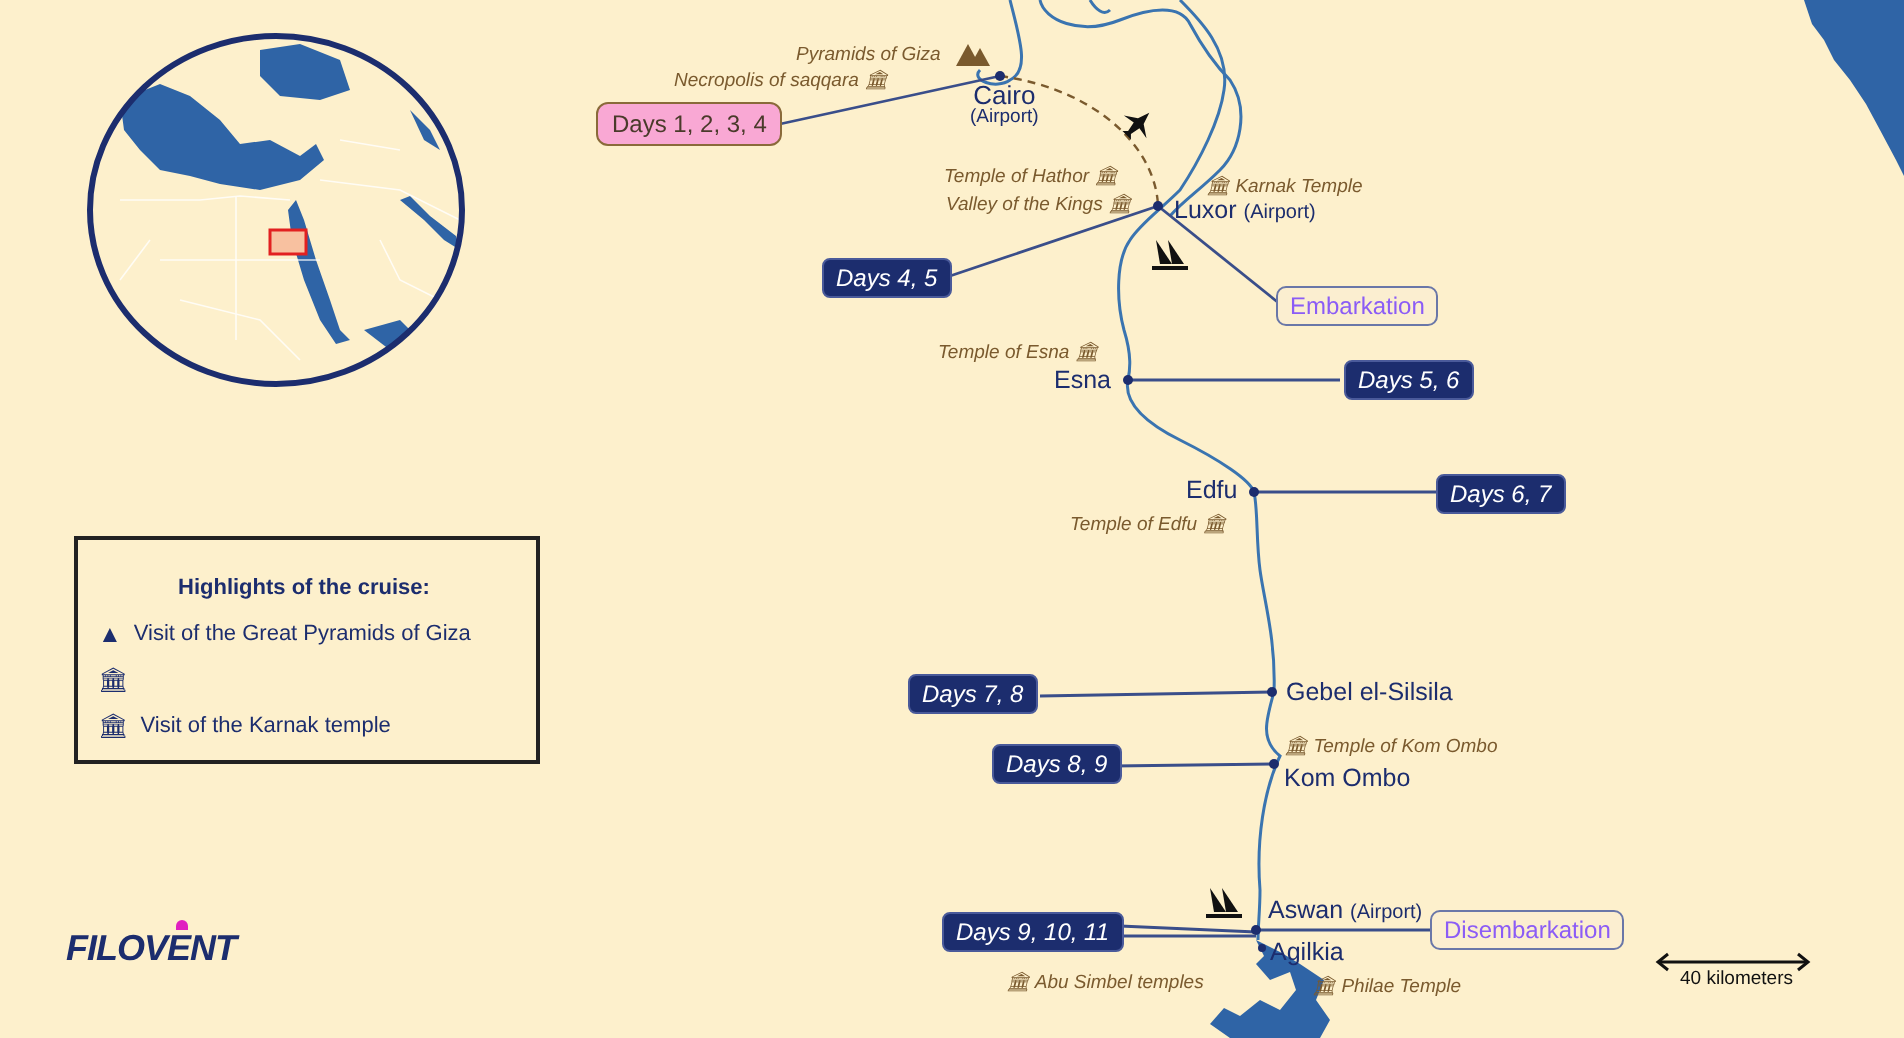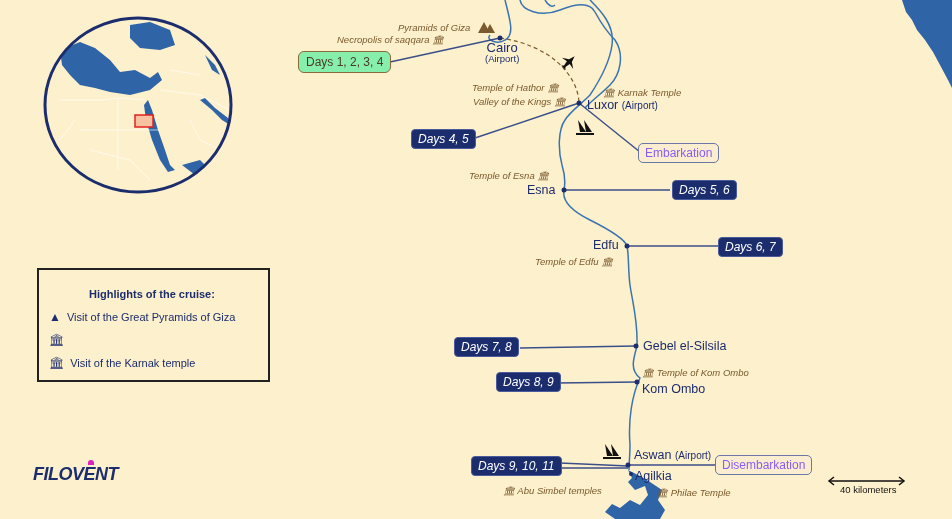--- a/index.html
+++ b/index.html
@@ -4,21 +4,21 @@
 <style>
   html,body{margin:0;padding:0;}
   body{width:952px;height:519px;overflow:hidden;background:#fdf0cc;font-family:"Liberation Sans",sans-serif;position:relative;}
   #map{position:absolute;left:0;top:0;width:952px;height:519px;}
   .abs{position:absolute;white-space:nowrap;}
   .city{color:#1c2d6e;font-size:12.5px;}
   .city small{font-size:10px;}
   .poi{color:#7a5a2e;font-size:9.5px;font-style:italic;}
   .daybox{background:#1c2d6e;color:#fff;border:1.5px solid #4a5a9a;border-radius:4px;font-size:12px;padding:2px 6px;font-style:italic;}
   .outbox{background:#fbeed0;color:#8b5cf6;border:1.5px solid #6a77a8;border-radius:5px;font-size:12px;padding:2px 6px;}
-  .brownbox{background:#86efac;color:#4a3a2a;border:1.5px solid #8a6a3a;border-radius:6px;font-size:12px;padding:3px 7px;}
+  .brownbox{background:#f9a8d4;color:#4a3a2a;border:1.5px solid #8a6a3a;border-radius:6px;font-size:12px;padding:3px 7px;}
   .legend{position:absolute;left:37px;top:268px;width:233px;height:114px;border:2px solid #222;background:#fdf0cc;box-sizing:border-box;}
   .legend h3{margin:0;position:absolute;left:50px;top:18px;font-size:11px;color:#1c2d6e;font-weight:bold;}
   .leg-item{position:absolute;left:10px;font-size:11px;color:#1c2d6e;display:flex;align-items:center;gap:6px;}
   .logo{position:absolute;left:33px;top:464px;font-size:18px;font-weight:bold;font-style:italic;color:#1c2d6e;letter-spacing:-0.5px;}
   .scale-label{position:absolute;left:840px;top:484px;font-size:9.5px;color:#111;}
 </style>
 </head>
 <body>
 
 <svg id="map" viewBox="0 0 952 519">

